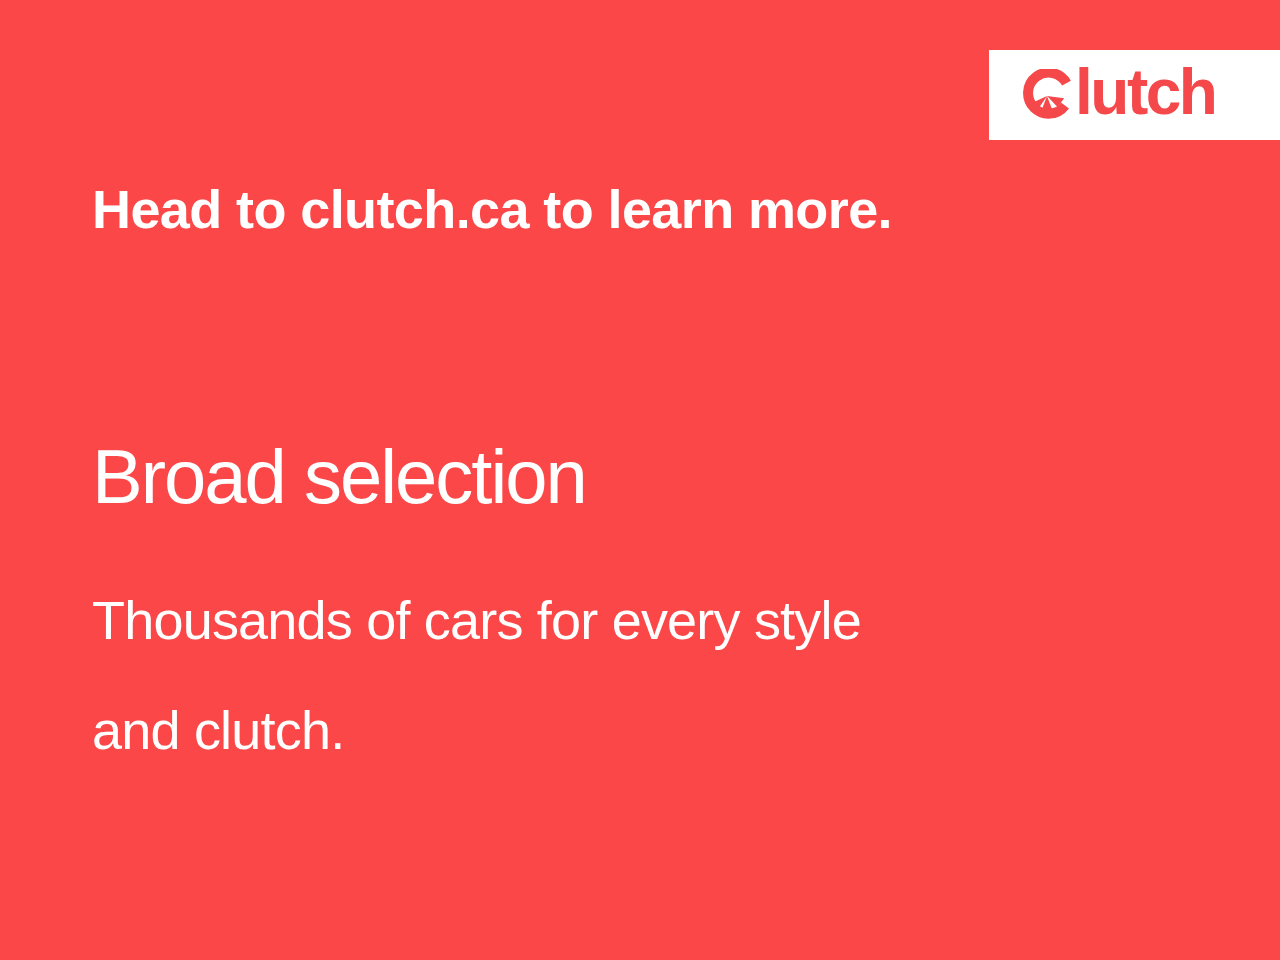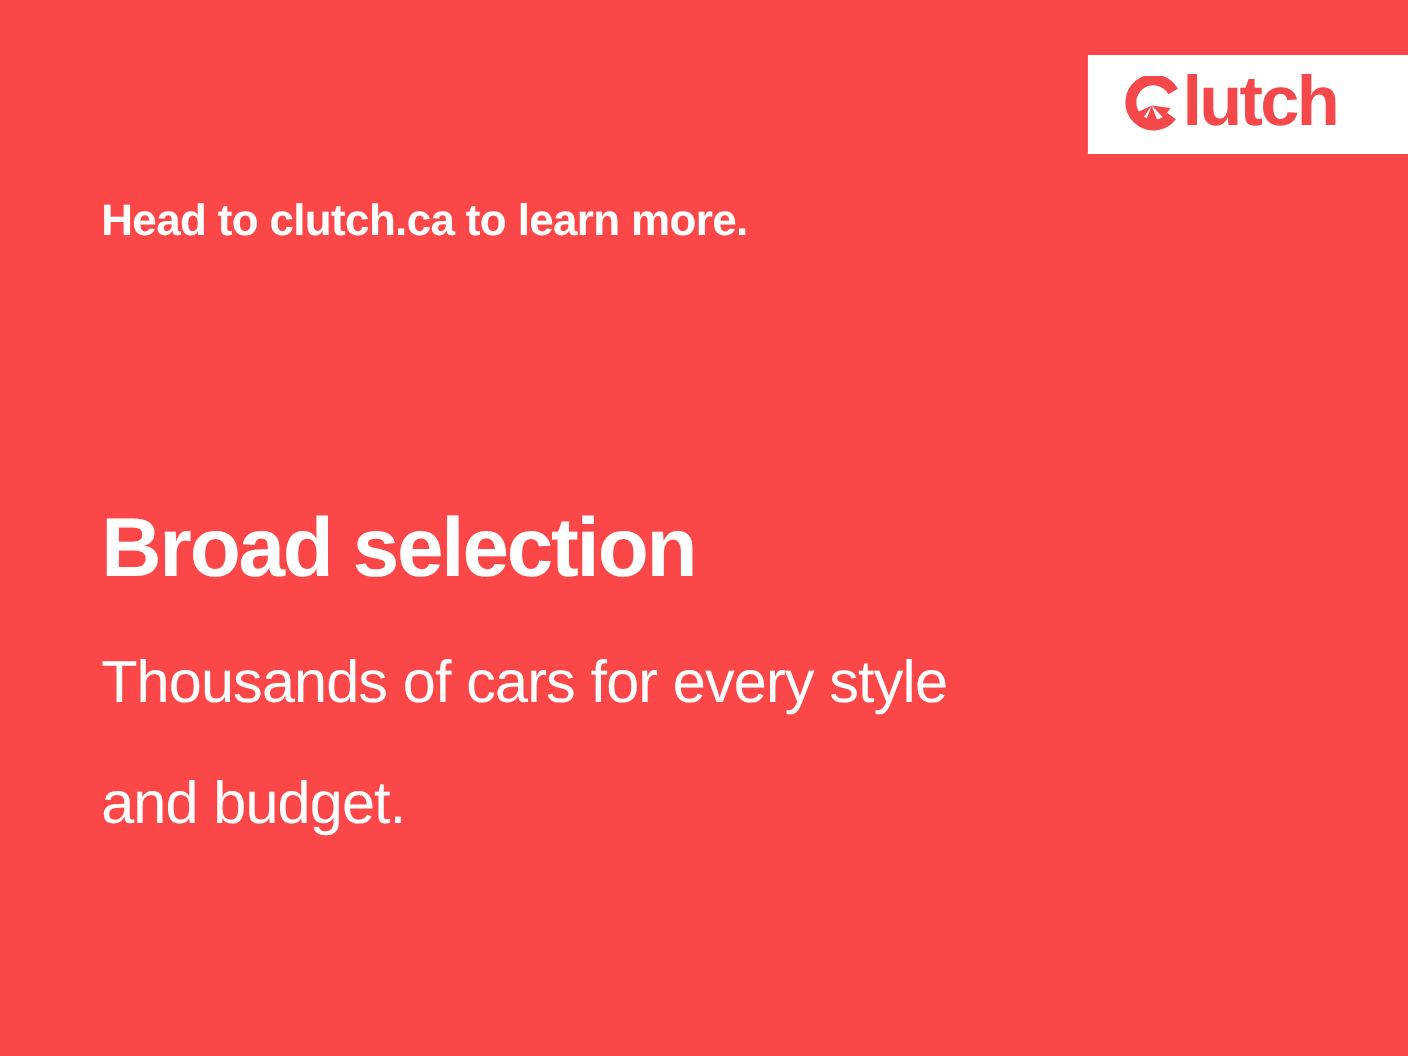--- a/index.html
+++ b/index.html
@@ -50,33 +50,33 @@
     line-height:1;
     position:relative;
     top:-3px;
   }
 
   
   .kicker {
     position:absolute;
     left:92px;
     top:178px;
-    font-size:40px;
+    font-size:54px;
     font-weight:bold;
     color:#FFFFFF;
     letter-spacing:-0.6px;
     line-height:1.15;
     white-space:nowrap;
   }
   .headline {
     position:absolute;
     left:92px;
-    top:459px;
+    top:437px;
     font-size:76px;
-    font-weight:bold;
+    font-weight:normal;
     color:#FFFFFF;
     letter-spacing:-2px;
     line-height:1.05;
     white-space:nowrap;
   }
   .subhead {
     position:absolute;
     left:92px;
     top:543px;
     width:960px;
@@ -106,14 +106,14 @@
     <span class="logo-word" style="color: rgb(244, 72, 75);">lutch</span>
   </div>
 </div>
 
 <div class="kicker">Head to clutch.ca to learn more.</div>
 
 <h1 class="headline">Broad selection</h1>
 
 <div class="subhead">
   <span class="line">Thousands of cars for every style</span>
-  <span class="line">and budget.</span>
+  <span class="line">and clutch.</span>
 </div>
 
 </body></html>

